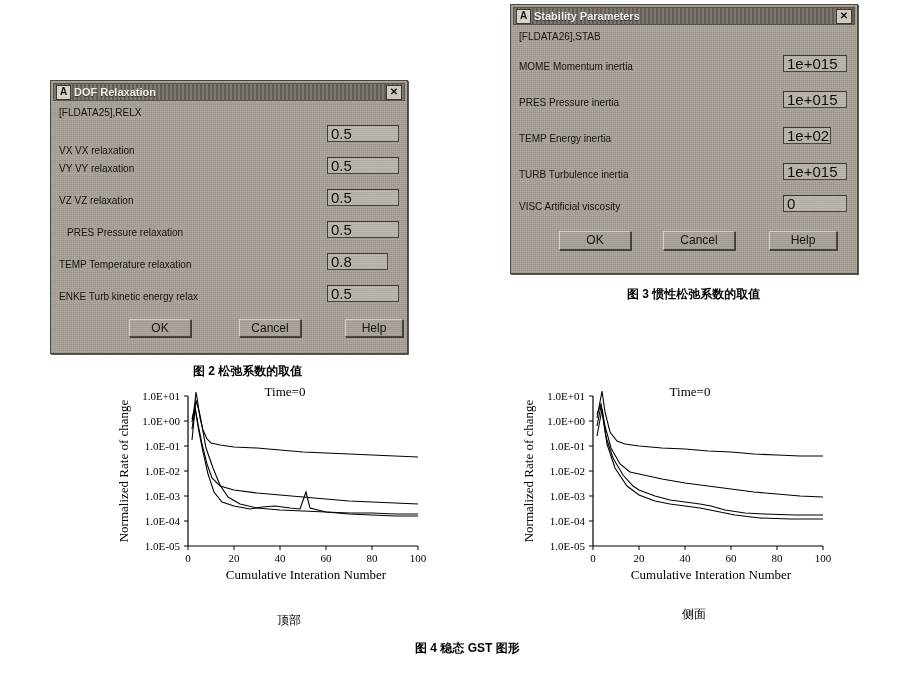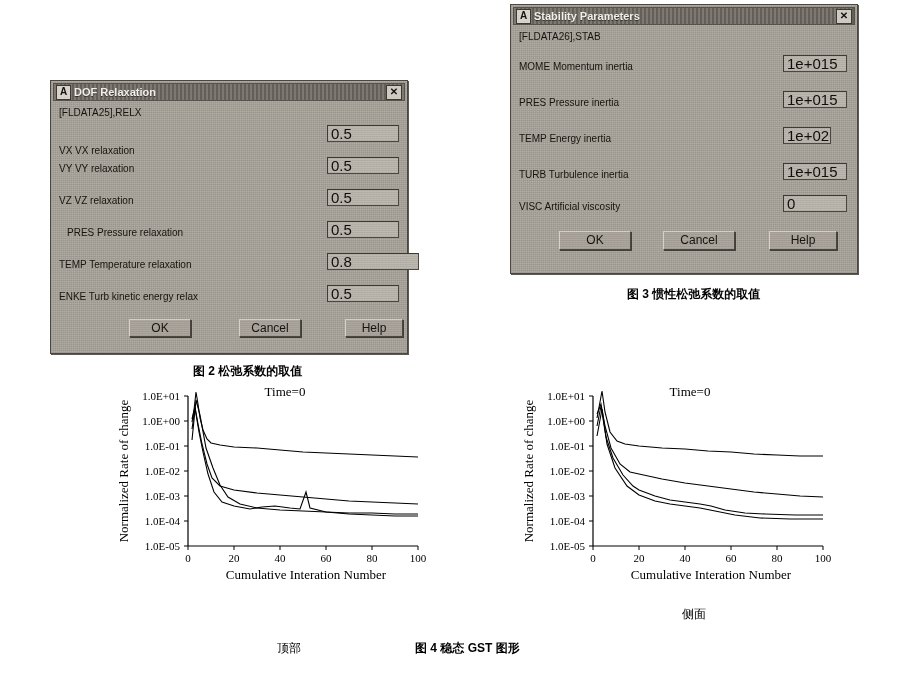--- a/index.html
+++ b/index.html
@@ -184,21 +184,21 @@
   <div class="row-label" style="left:8px; top:82px;">VY   VY relaxation</div>
   <div class="field" style="left:276px; top:76px; width:72px; height:17px;">0.5</div>
 
   <div class="row-label" style="left:8px; top:114px;">VZ   VZ relaxation</div>
   <div class="field" style="left:276px; top:108px; width:72px; height:17px;">0.5</div>
 
   <div class="row-label" style="left:16px; top:146px;">PRES  Pressure relaxation</div>
   <div class="field" style="left:276px; top:140px; width:72px; height:17px;">0.5</div>
 
   <div class="row-label" style="left:8px; top:178px;">TEMP  Temperature relaxation</div>
-  <div class="field" style="left:276px; top:172px; width:92px; height:17px;">0.8</div>
+  <div class="field" style="left:276px; top:172px; width:61px; height:17px;">0.8</div>
 
   <div class="row-label" style="left:8px; top:210px;">ENKE  Turb kinetic energy relax</div>
   <div class="field" style="left:276px; top:204px; width:72px; height:17px;">0.5</div>
 
   <div class="btn" style="left:78px; top:238px; width:62px; height:18px;">OK</div>
   <div class="btn" style="left:188px; top:238px; width:62px; height:18px;">Cancel</div>
   <div class="btn" style="left:294px; top:238px; width:58px; height:18px;">Help</div>
 
   <div class="noise-overlay"></div>
 </div>
@@ -230,21 +230,21 @@
   <div class="btn" style="left:48px; top:226px; width:72px; height:19px;">OK</div>
   <div class="btn" style="left:152px; top:226px; width:72px; height:19px;">Cancel</div>
   <div class="btn" style="left:258px; top:226px; width:68px; height:19px;">Help</div>
 
   <div class="noise-overlay"></div>
 </div>
 
 <div class="caption" style="left:596px; top:286px;">图 3    惯性松弛系数的取值</div>
 <div class="caption" style="left:162px; top:363px;">图 2    松弛系数的取值</div>
 <div class="caption" style="left:384px; top:640px;">图 4    稳态 GST 图形</div>
-<div class="sub-caption" style="left:277px; top:640px;">顶部</div>
+<div class="sub-caption" style="left:277px; top:612px;">顶部</div>
 <div class="sub-caption" style="left:682px; top:606px;">侧面</div>
 
 <div class="chart" style="left:110px; top:382px;">
   <svg width="330" height="215" viewBox="0 0 330 215">
 
     <g>
       <line x1="78" y1="14" x2="78" y2="164" stroke="#000" stroke-width="1.2"></line>
       <line x1="78" y1="164" x2="308" y2="164" stroke="#000" stroke-width="1.2"></line>
 
       <line x1="74" y1="14" x2="78" y2="14" stroke="#000"></line>

